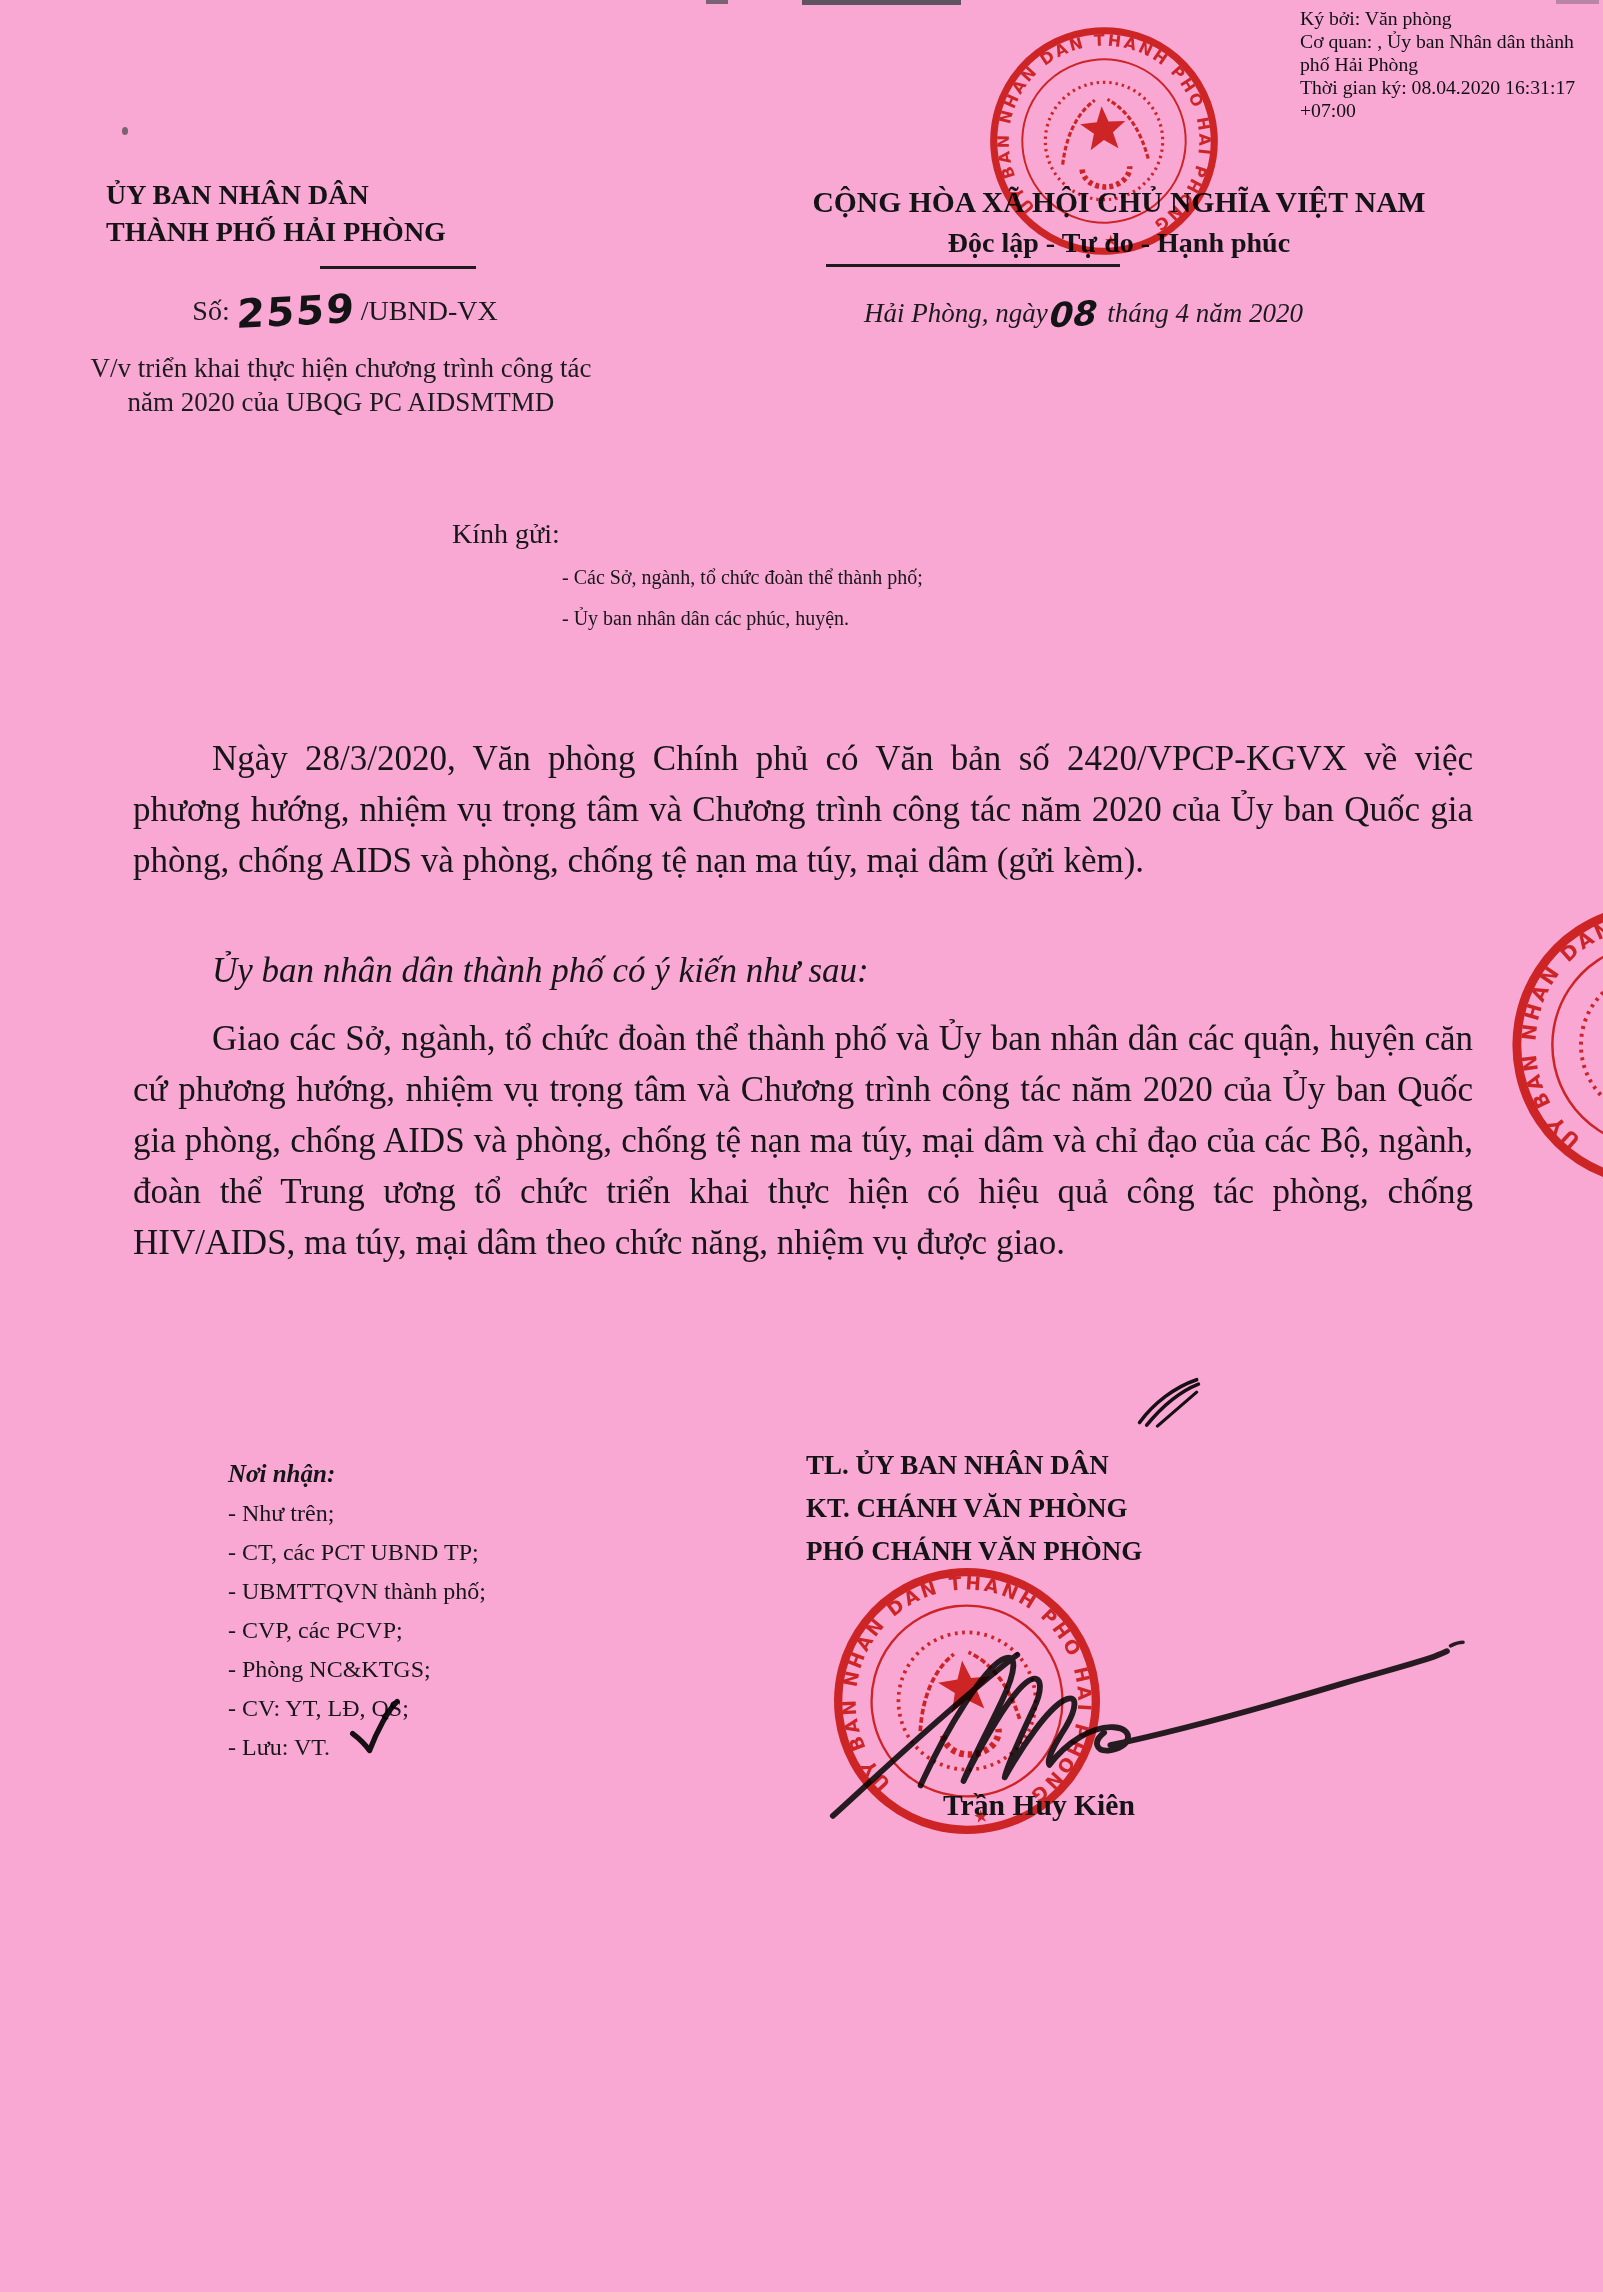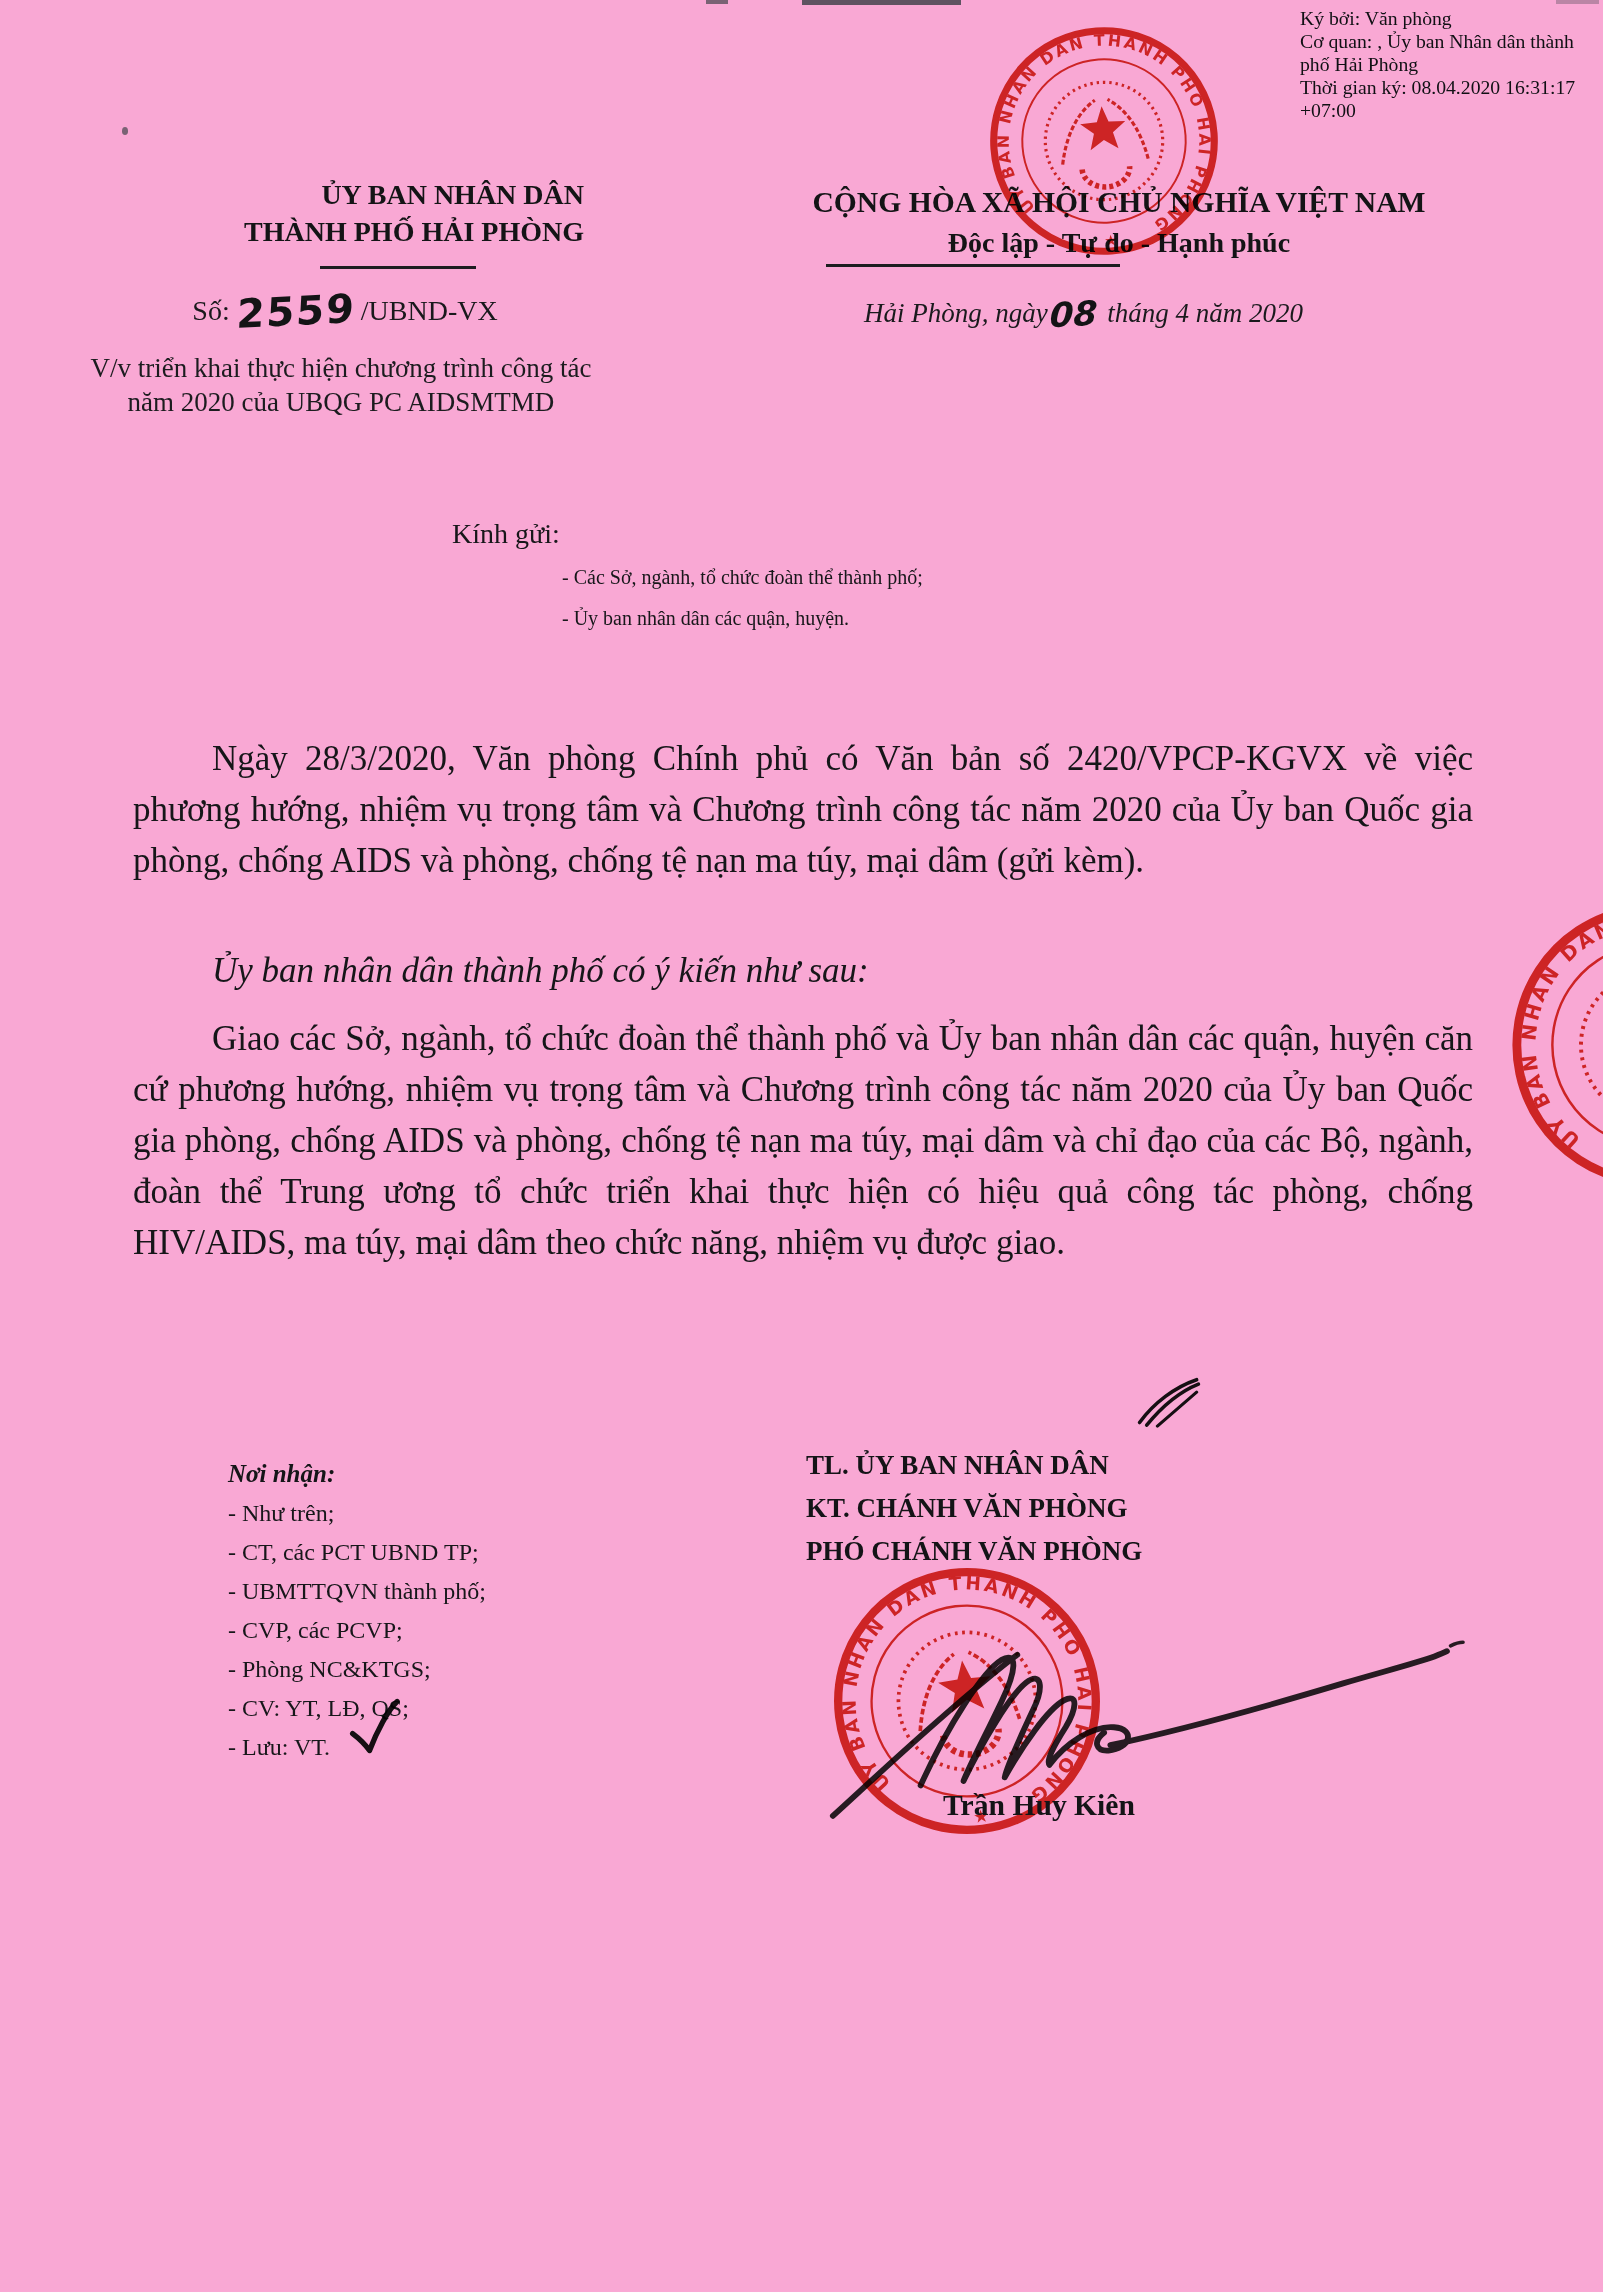--- a/index.html
+++ b/index.html
@@ -10,21 +10,21 @@
   }
 
   
   .artifact { position:absolute; background:#44444c; }
 
   
   .digisig { position:absolute; left:1300px; top:7.2px; width:303px;
     font-size:19.7px; line-height:23px; color:#101014; }
 
   
-  .issuer { position:absolute; left:106px; top:176px; width:478px; text-align:right;
+  .issuer { position:absolute; left:106px; top:176px; width:478px; text-align:left;
     font-weight:bold; font-size:28px; line-height:37px; color:#141416; }
   .sep { position:absolute; height:2.7px; background:#1d1d20; }
   .docnum { position:absolute; left:106px; top:288px; width:478px; text-align:center;
     font-size:28px; color:#19191c; white-space:nowrap; }
   .hand { font-family:"DejaVu Sans",sans-serif; font-weight:700; color:#141416;
     display:inline-block; transform:skewX(-6deg) rotate(-3deg); }
   .hand-num { font-size:40px; letter-spacing:1.8px; vertical-align:-5.4px; margin:0 5.4px 0 7.2px; }
   .subject { position:absolute; left:90px; top:351px; width:502px; text-align:center;
     font-size:27px; line-height:34px; color:#1c1c1f; }
   .motto { position:absolute; left:765px; top:184px; width:708px; text-align:center;
@@ -103,21 +103,21 @@
   </div>
   <div class="sep" style="left:826px;top:264px;width:294px;"></div>
 
   <div class="dateline">
     <span>Hải Phòng, ngày</span><span class="hand hand-day">08</span><span> tháng 4 năm 2020</span>
   </div>
 
   <div class="kinh-gui">Kính gửi:</div>
   <div class="recipients">
     <div>- Các Sở, ngành, tổ chức đoàn thể thành phố;</div>
-    <div>- Ủy ban nhân dân các quận, huyện.</div>
+    <div>- Ủy ban nhân dân các phúc, huyện.</div>
   </div>
 
   <div class="para" style="top:733px;">Ngày 28/3/2020, Văn phòng Chính phủ có Văn bản số 2420/VPCP-KGVX về việc phương hướng, nhiệm vụ trọng tâm và Chương trình công tác năm 2020 của Ủy ban Quốc gia phòng, chống AIDS và phòng, chống tệ nạn ma túy, mại dâm (gửi kèm).</div>
   <div class="para italic" style="top:945px;">Ủy ban nhân dân thành phố có ý kiến như sau:</div>
   <div class="para" style="top:1013px;">Giao các Sở, ngành, tổ chức đoàn thể thành phố và Ủy ban nhân dân các quận, huyện căn cứ phương hướng, nhiệm vụ trọng tâm và Chương trình công tác năm 2020 của Ủy ban Quốc gia phòng, chống AIDS và phòng, chống tệ nạn ma túy, mại dâm và chỉ đạo của các Bộ, ngành, đoàn thể Trung ương tổ chức triển khai thực hiện có hiệu quả công tác phòng, chống HIV/AIDS, ma túy, mại dâm theo chức năng, nhiệm vụ được giao.</div>
 
   <svg class="ink" style="left:1136px;top:1376px;" width="66" height="52" viewBox="0 0 74 58">
     <path d="M4,52 C20,30 44,12 68,4" stroke-width="4"></path>
     <path d="M12,55 C30,33 50,17 70,9" stroke-width="4"></path>
     <path d="M24,56 L68,18" stroke-width="3.5"></path>

